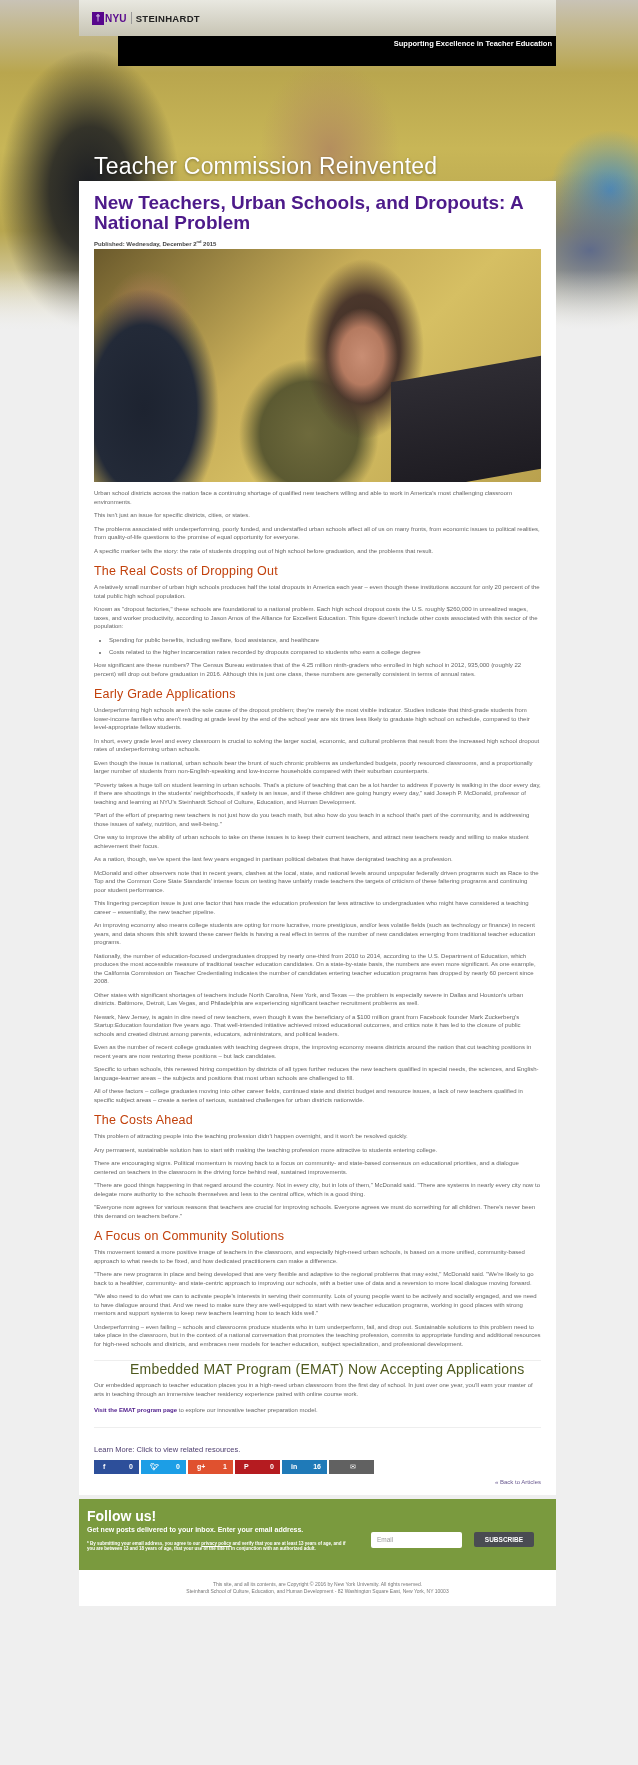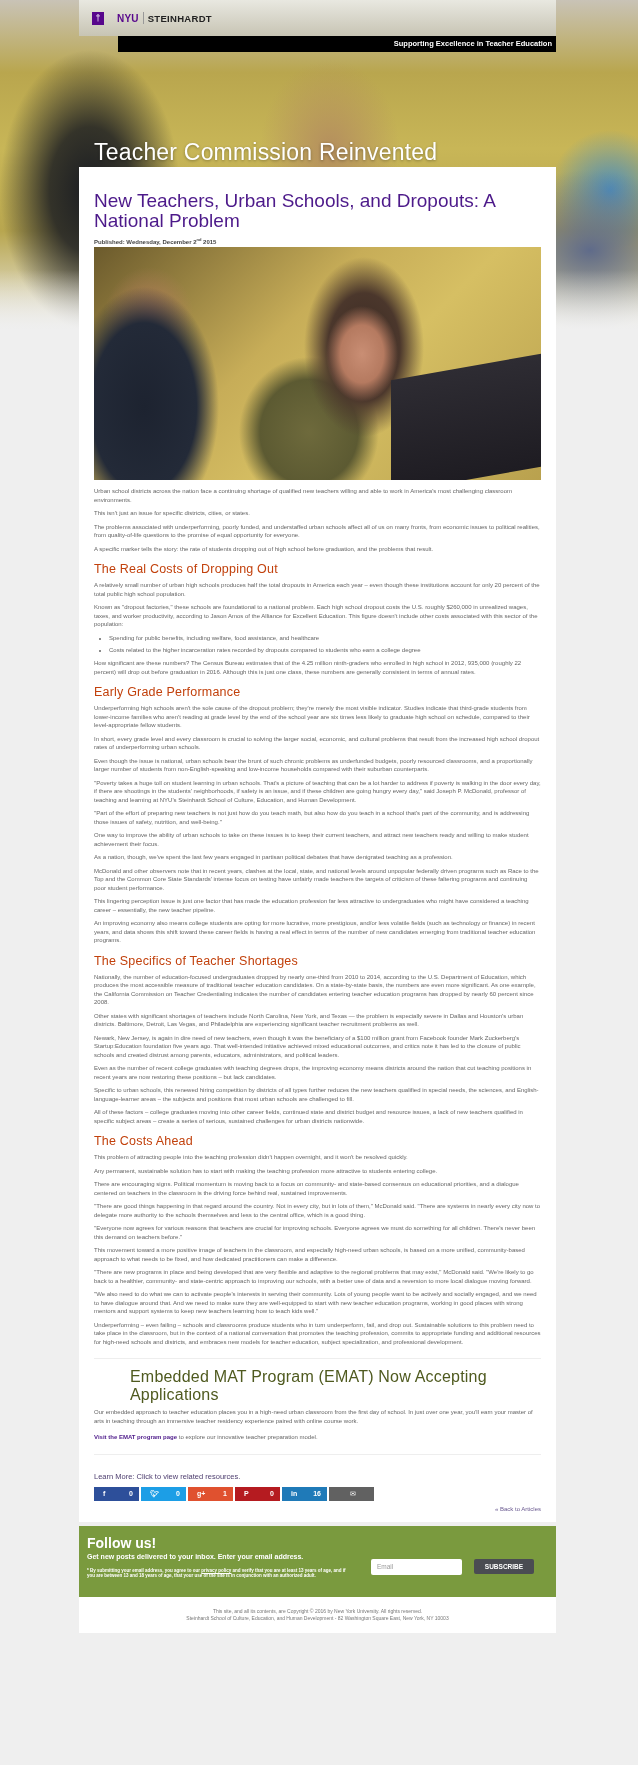--- a/index.html
+++ b/index.html
@@ -30,38 +30,38 @@
   .topbar {
     height: 36px;
     background: linear-gradient(180deg, rgba(235,235,228,0.92) 0%, rgba(200,198,185,0.9) 100%);
     display: flex; align-items: center; padding-left: 13px;
   }
   .logo { display: flex; align-items: center; }
   .logo-torch {
     width: 12px; height: 13px; background: #57068c; display: flex; align-items: center; justify-content: center;
     color: #fff; font-size: 9px; line-height: 1;
   }
-  .logo-nyu { color: #57068c; font-weight: bold; font-size: 10px; margin-left: 13px; letter-spacing: .2px; }
+  .logo-nyu { color: #57068c; font-weight: bold; font-size: 10px; margin-left: 1px; letter-spacing: .2px; }
   .logo-sep { width: 1px; height: 12px; background: #999; margin: 0 4px; }
   .logo-steinhardt { color: #222; font-size: 9.5px; font-weight: bold; letter-spacing: .3px; }
   .tagline-bar {
-    height: 16px; background: #000; color: #fff; font-size: 7.5px; font-weight: bold;
+    height: 30px; background: #000; color: #fff; font-size: 7.5px; font-weight: bold;
     text-align: right; padding-right: 4px; line-height: 16px; margin-left: 39px;
   }
   .hero-title {
     margin-top: 85px; padding-left: 15px;
     color: #fff; font-size: 23px; font-weight: normal; letter-spacing: .2px;
     text-shadow: 0 1px 3px rgba(0,0,0,0.35);
     height: 30px; line-height: 30px;
   }
   .card {
     background: #fff; padding: 10px 15px 10px 15px;
   }
   .article-title {
-    color: #4d1a8a; font-size: 19px; line-height: 20px; font-weight: normal; margin-top: 14px;
+    color: #4d1a8a; font-size: 19px; line-height: 20px; font-weight: bold; margin-top: 2px;
   }
   .published { font-size: 6px; font-weight: bold; color: #444; margin-top: 6px; }
   .published sup { font-size: 4px; }
   .hero-photo {
     margin-top: 2px; width: 447px; height: 233px; position: relative; overflow: hidden;
     background:
       radial-gradient(ellipse 36px 48px at 268px 107px, #c98e74 0%, #b57a60 60%, rgba(181,122,96,0) 100%),
       radial-gradient(ellipse 60px 90px at 270px 100px, #3a2a22 0%, #4b372c 60%, rgba(75,55,44,0) 100%),
       radial-gradient(ellipse 70px 75px at 215px 185px, #6e6a3c 0%, #5c5a32 70%, rgba(92,90,50,0) 100%),
       radial-gradient(ellipse 75px 120px at 50px 160px, #1d2330 0%, #232a38 70%, rgba(35,42,56,0) 100%),
@@ -73,21 +73,21 @@
     background: linear-gradient(180deg, #2e2c33 0%, #1e1c22 100%); transform: skewY(-10deg);
   }
   .body-text p { font-size: 6px; line-height: 8.5px; color: #666; margin-top: 5px; }
   .body-text p:first-child { margin-top: 7px; }
   .body-text h2 {
     font-size: 12.5px; font-weight: normal; color: #c2410c; margin-top: 9px; margin-bottom: 1px; letter-spacing: .2px;
   }
   .body-text ul { margin-top: 5px; padding-left: 15px; }
   .body-text li { font-size: 6px; line-height: 8.5px; color: #666; margin-bottom: 3.5px; }
   .divider { border-top: 1px solid #eee; margin-top: 12px; }
-  .promo-title { color: #4f5a1f; font-size: 16px; margin-top: 9px; font-weight: normal; letter-spacing: .2px; padding-left: 36px; }
+  .promo-title { color: #4f5a1f; font-size: 14px; margin-top: 0; font-weight: normal; letter-spacing: .2px; padding-left: 36px; }
   .promo p { font-size: 6px; line-height: 8.5px; color: #666; margin-top: 4px; }
   .promo a { color: #4d1a8a; font-weight: bold; text-decoration: none; }
   .learn-more { font-size: 7.5px; color: #4d3d6e; margin-top: 17px; }
   .share-row { display: flex; gap: 2px; margin-top: 6px; }
   .share-btn {
     width: 45px; height: 14px; display: flex; align-items: center; justify-content: space-between;
     padding: 0 6px 0 9px; color: #fff; font-weight: bold; font-size: 7px;
   }
   .share-btn.fb { background: #2d4f9a; }
   .share-btn.tw { background: #1c9ee6; }
@@ -155,49 +155,49 @@
 
       <h2>The Real Costs of Dropping Out</h2>
       <p>A relatively small number of urban high schools produces half the total dropouts in America each year – even though these institutions account for only 20 percent of the total public high school population.</p>
       <p>Known as "dropout factories," these schools are foundational to a national problem. Each high school dropout costs the U.S. roughly $260,000 in unrealized wages, taxes, and worker productivity, according to Jason Amos of the Alliance for Excellent Education. This figure doesn't include other costs associated with this sector of the population:</p>
       <ul>
         <li>Spending for public benefits, including welfare, food assistance, and healthcare</li>
         <li>Costs related to the higher incarceration rates recorded by dropouts compared to students who earn a college degree</li>
       </ul>
       <p>How significant are these numbers? The Census Bureau estimates that of the 4.25 million ninth-graders who enrolled in high school in 2012, 935,000 (roughly 22 percent) will drop out before graduation in 2016. Although this is just one class, these numbers are generally consistent in terms of annual rates.</p>
 
-      <h2>Early Grade Performance</h2>
+      <h2>Early Grade Applications</h2>
       <p>Underperforming high schools aren't the sole cause of the dropout problem; they're merely the most visible indicator. Studies indicate that third-grade students from lower-income families who aren't reading at grade level by the end of the school year are six times less likely to graduate high school on schedule, compared to their level-appropriate fellow students.</p>
       <p>In short, every grade level and every classroom is crucial to solving the larger social, economic, and cultural problems that result from the increased high school dropout rates of underperforming urban schools.</p>
       <p>Even though the issue is national, urban schools bear the brunt of such chronic problems as underfunded budgets, poorly resourced classrooms, and a proportionally larger number of students from non-English-speaking and low-income households compared with their suburban counterparts.</p>
       <p>"Poverty takes a huge toll on student learning in urban schools. That's a picture of teaching that can be a lot harder to address if poverty is walking in the door every day, if there are shootings in the students' neighborhoods, if safety is an issue, and if these children are going hungry every day," said Joseph P. McDonald, professor of teaching and learning at NYU's Steinhardt School of Culture, Education, and Human Development.</p>
       <p>"Part of the effort of preparing new teachers is not just how do you teach math, but also how do you teach in a school that's part of the community, and is addressing those issues of safety, nutrition, and well-being."</p>
 
       <p>One way to improve the ability of urban schools to take on these issues is to keep their current teachers, and attract new teachers ready and willing to make student achievement their focus.</p>
       <p>As a nation, though, we've spent the last few years engaged in partisan political debates that have denigrated teaching as a profession.</p>
       <p>McDonald and other observers note that in recent years, clashes at the local, state, and national levels around unpopular federally driven programs such as Race to the Top and the Common Core State Standards' intense focus on testing have unfairly made teachers the targets of criticism of these faltering programs and continuing poor student performance.</p>
       <p>This lingering perception issue is just one factor that has made the education profession far less attractive to undergraduates who might have considered a teaching career – essentially, the new teacher pipeline.</p>
       <p>An improving economy also means college students are opting for more lucrative, more prestigious, and/or less volatile fields (such as technology or finance) in recent years, and data shows this shift toward these career fields is having a real effect in terms of the number of new candidates emerging from traditional teacher education programs.</p>
 
-      <h2>The Specifics of Teacher Shortages</h2>
       <p>Nationally, the number of education-focused undergraduates dropped by nearly one-third from 2010 to 2014, according to the U.S. Department of Education, which produces the most accessible measure of traditional teacher education candidates. On a state-by-state basis, the numbers are even more significant. As one example, the California Commission on Teacher Credentialing indicates the number of candidates entering teacher education programs has dropped by nearly 60 percent since 2008.</p>
       <p>Other states with significant shortages of teachers include North Carolina, New York, and Texas — the problem is especially severe in Dallas and Houston's urban districts. Baltimore, Detroit, Las Vegas, and Philadelphia are experiencing significant teacher recruitment problems as well.</p>
       <p>Newark, New Jersey, is again in dire need of new teachers, even though it was the beneficiary of a $100 million grant from Facebook founder Mark Zuckerberg's Startup:Education foundation five years ago. That well-intended initiative achieved mixed educational outcomes, and critics note it has led to the closure of public schools and created distrust among parents, educators, administrators, and political leaders.</p>
 
       <p>Even as the number of recent college graduates with teaching degrees drops, the improving economy means districts around the nation that cut teaching positions in recent years are now restoring these positions – but lack candidates.</p>
       <p>Specific to urban schools, this renewed hiring competition by districts of all types further reduces the new teachers qualified in special needs, the sciences, and English-language-learner areas – the subjects and positions that most urban schools are challenged to fill.</p>
       <p>All of these factors – college graduates moving into other career fields, continued state and district budget and resource issues, a lack of new teachers qualified in specific subject areas – create a series of serious, sustained challenges for urban districts nationwide.</p>
 
       <h2>The Costs Ahead</h2>
       <p>This problem of attracting people into the teaching profession didn't happen overnight, and it won't be resolved quickly.</p>
       <p>Any permanent, sustainable solution has to start with making the teaching profession more attractive to students entering college.</p>
       <p>There are encouraging signs. Political momentum is moving back to a focus on community- and state-based consensus on educational priorities, and a dialogue centered on teachers in the classroom is the driving force behind real, sustained improvements.</p>
       <p>"There are good things happening in that regard around the country. Not in every city, but in lots of them," McDonald said. "There are systems in nearly every city now to delegate more authority to the schools themselves and less to the central office, which is a good thing.</p>
       <p>"Everyone now agrees for various reasons that teachers are crucial for improving schools. Everyone agrees we must do something for all children. There's never been this demand on teachers before."</p>
 
+      <h2>A Focus on Community Solutions</h2>
       <p>This movement toward a more positive image of teachers in the classroom, and especially high-need urban schools, is based on a more unified, community-based approach to what needs to be fixed, and how dedicated practitioners can make a difference.</p>
       <p>"There are new programs in place and being developed that are very flexible and adaptive to the regional problems that may exist," McDonald said. "We're likely to go back to a healthier, community- and state-centric approach to improving our schools, with a better use of data and a reversion to more local dialogue moving forward.</p>
       <p>"We also need to do what we can to activate people's interests in serving their community. Lots of young people want to be actively and socially engaged, and we need to have dialogue around that. And we need to make sure they are well-equipped to start with new teacher education programs, working in good places with strong mentors and support systems to keep new teachers learning how to teach kids well."</p>
       <p>Underperforming – even failing – schools and classrooms produce students who in turn underperform, fail, and drop out. Sustainable solutions to this problem need to take place in the classroom, but in the context of a national conversation that promotes the teaching profession, commits to appropriate funding and additional resources for high-need schools and districts, and embraces new models for teacher education, subject specialization, and professional development.</p>
     </div>
 
     <div class="divider"></div>
 
     <div class="promo">
       <h3 class="promo-title">Embedded MAT Program (EMAT) Now Accepting Applications</h3>

